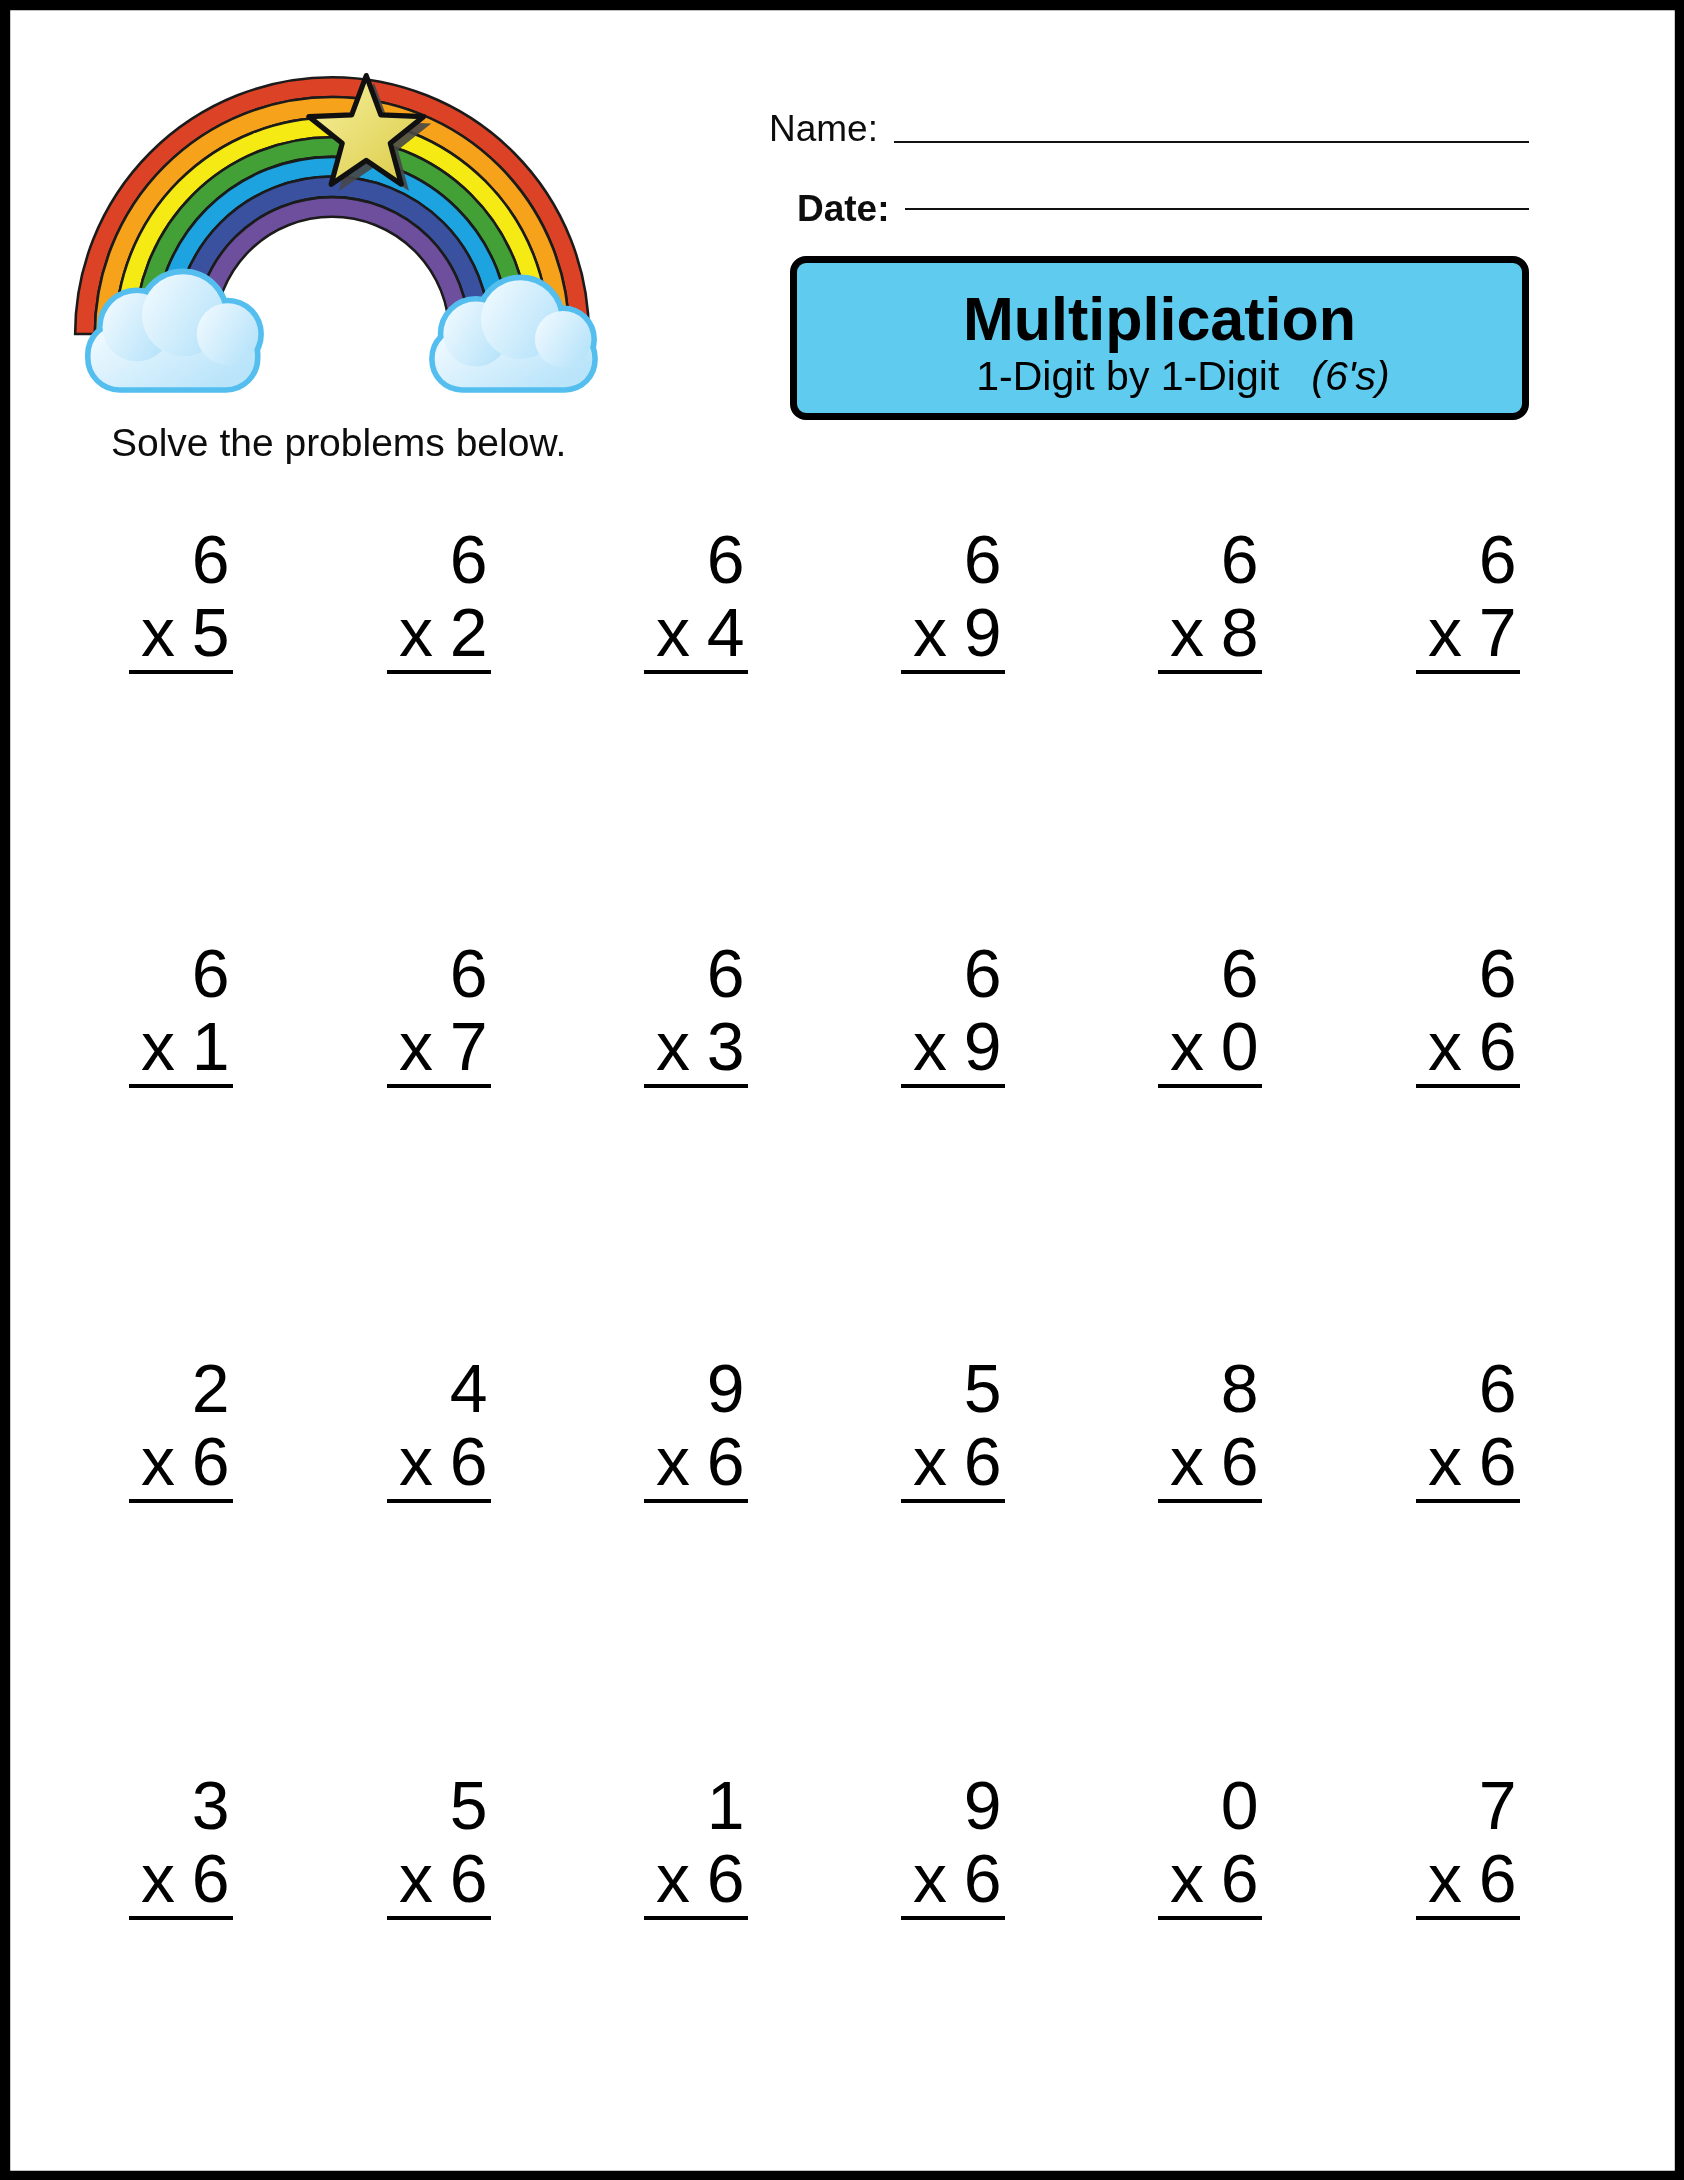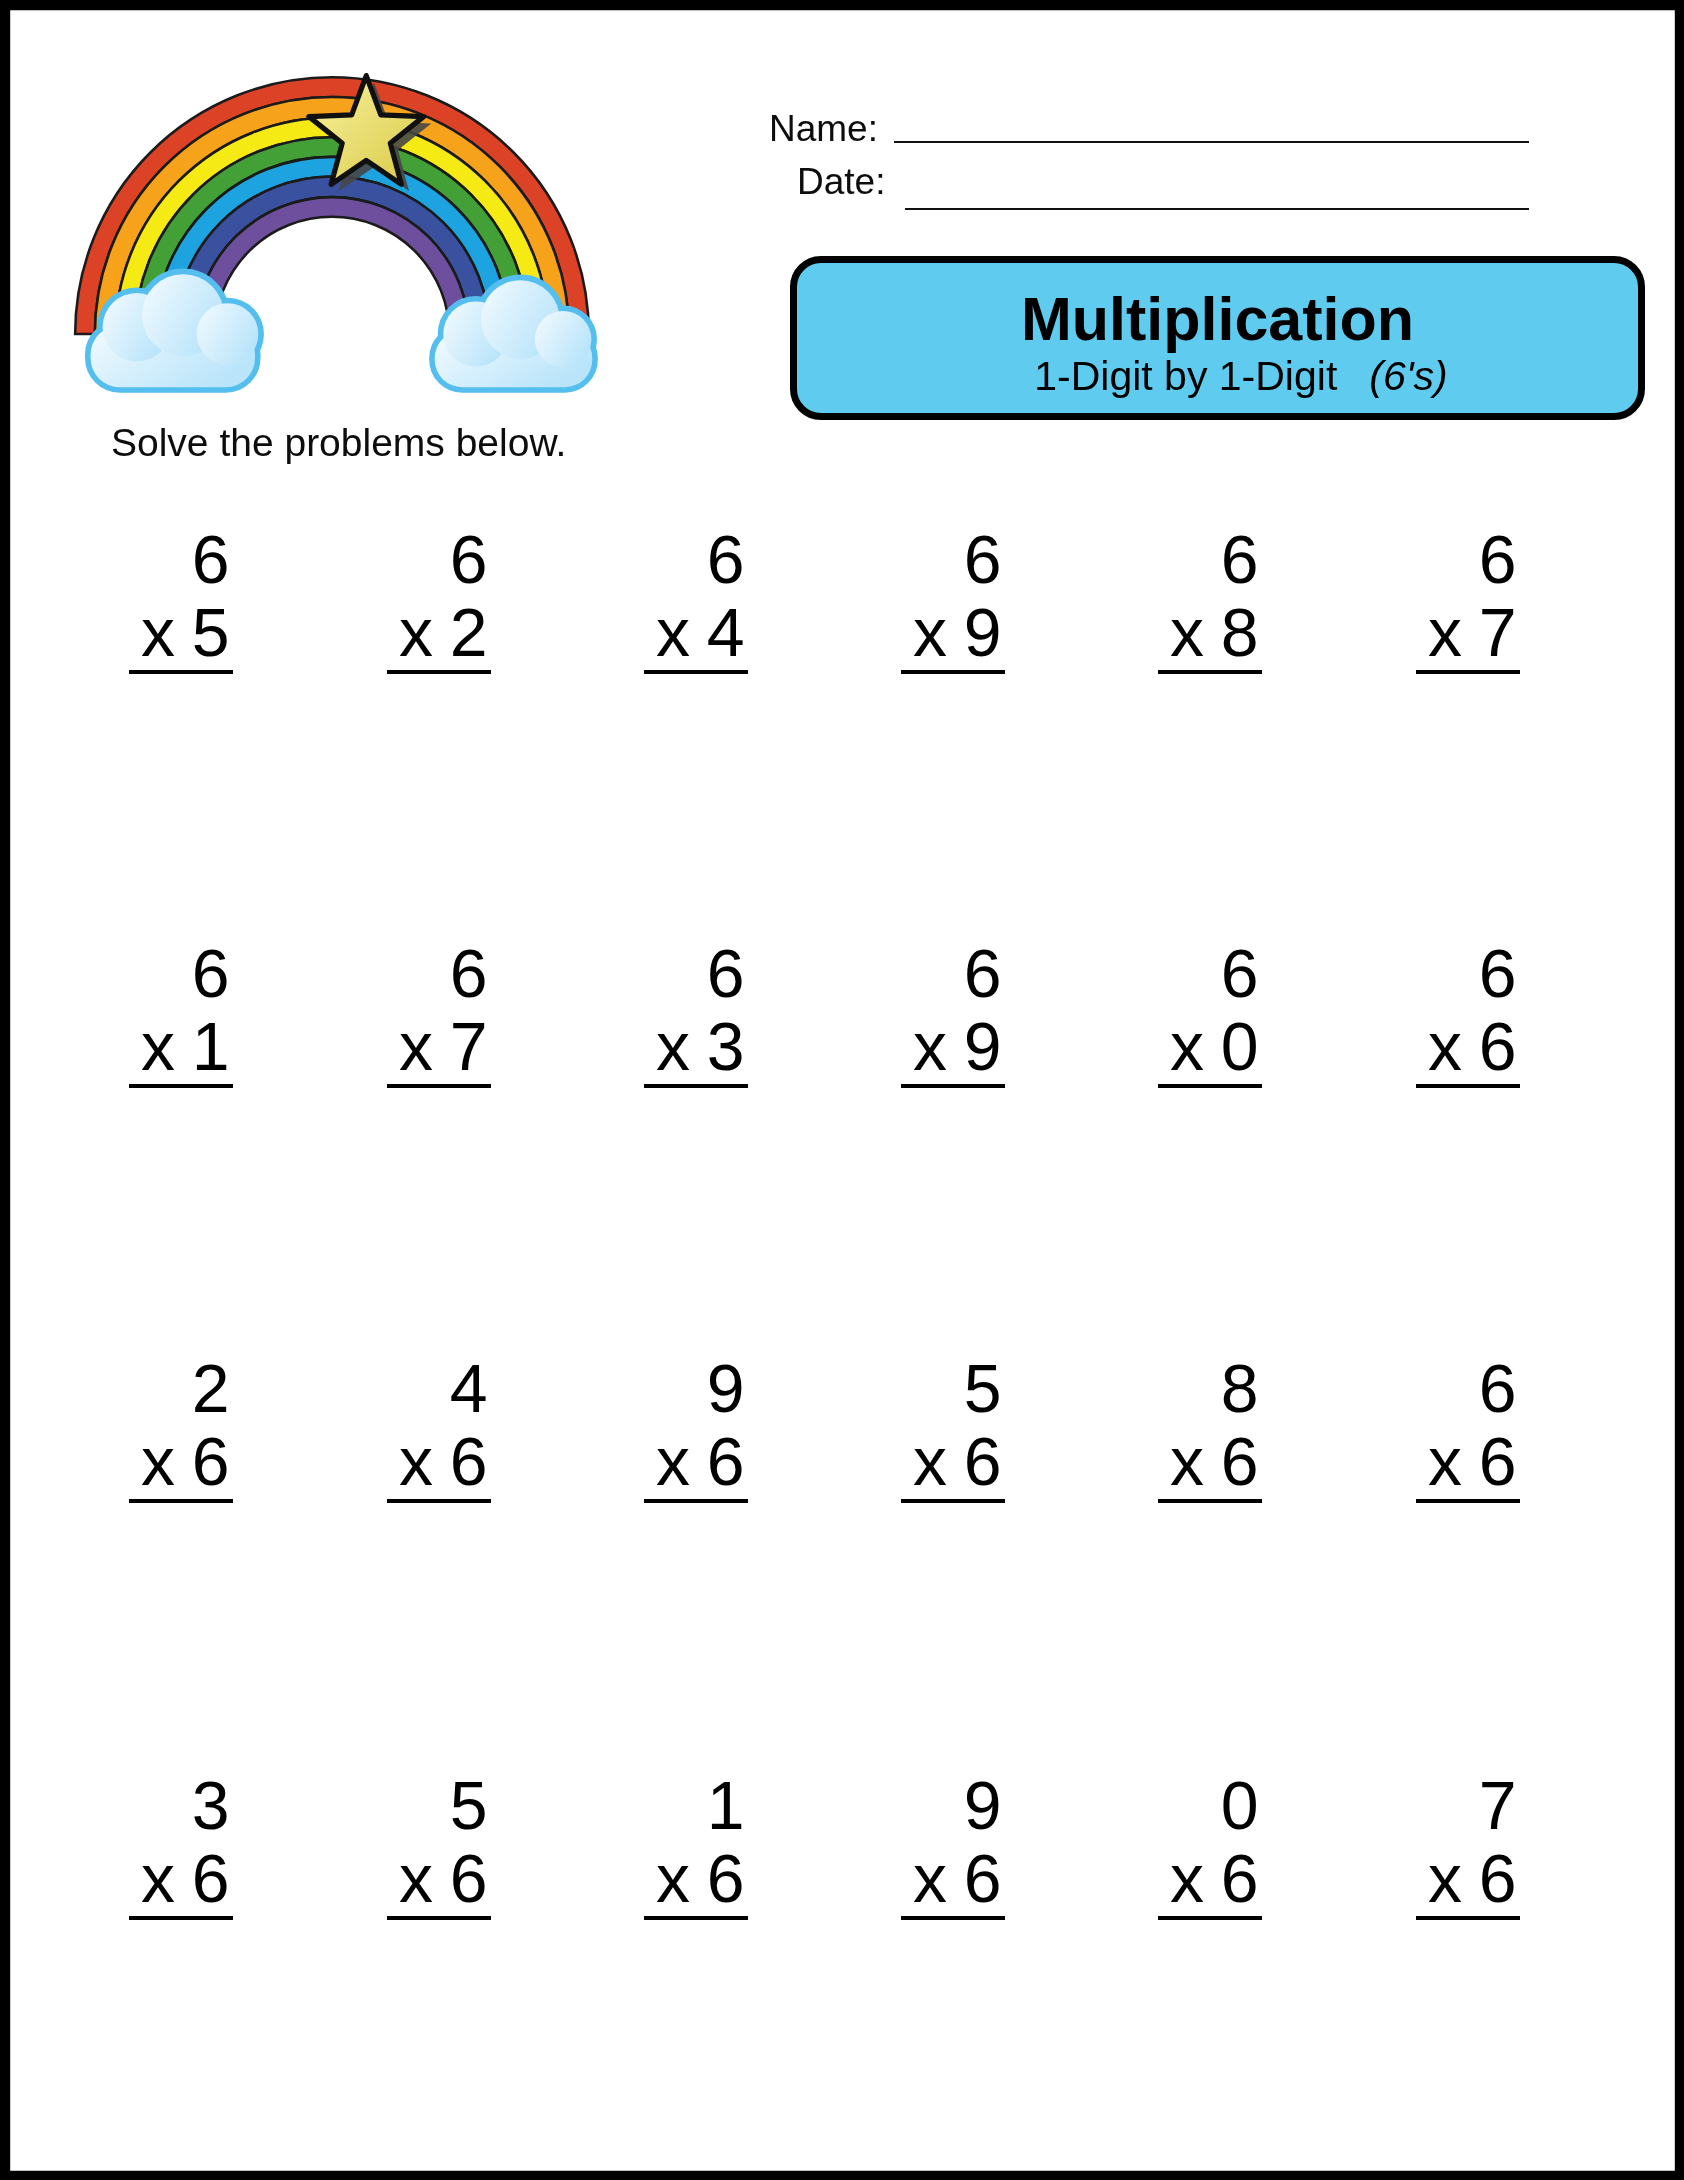--- a/index.html
+++ b/index.html
@@ -10,27 +10,27 @@
     background:#ffffff;
     box-shadow: inset 0 0 0 10.2px #000;
     font-family:"Liberation Sans","DejaVu Sans",sans-serif;
     color:#000;
     overflow:hidden;
   }
   .artwork{position:absolute;left:66px;top:43px;width:532px;height:351px;}
   .instruction{position:absolute;left:111px;top:421px;font-size:39px;line-height:44px;color:#0d0d0d;}
   .field{position:absolute;font-size:37px;line-height:39px;color:#0d0d0d;text-align:right;}
   .name-label{left:769px;top:109px;}
-  .date-label{left:797px;top:162px;}
+  .date-label{left:797px;top:189px;font-weight:bold;}
   .line{position:absolute;border-top:2.6px solid #111;height:0;}
   .name-line{left:894px;top:141px;width:635px;}
   .date-line{left:905px;top:208px;width:624px;}
   .title-box{
-    position:absolute;left:790px;top:256px;width:855px;height:164px;
-    box-sizing:border-box;border:7.7px solid #000;border-radius:31px;
+    position:absolute;left:790px;top:256px;width:739px;height:164px;
+    box-sizing:border-box;border:7.7px solid #000;border-radius:16px;
     background:#5FCBEE;
     display:flex;flex-direction:column;align-items:center;justify-content:center;
     padding-top:10px;
   }
   .tb-title{font-size:61px;font-weight:bold;line-height:66px;letter-spacing:0px;}
   .tb-sub{font-size:41px;line-height:48px;display:flex;align-items:flex-end;margin-left:47px;}
   .sub-suffix{margin-left:32px;font-style:italic;}
   .grid{position:absolute;left:0;top:0;width:100%;height:100%;}
   .prob{position:absolute;width:104px;font-size:68px;color:#000;}
   .ptop{text-align:right;padding-right:3.4px;line-height:66px;height:66px;}

